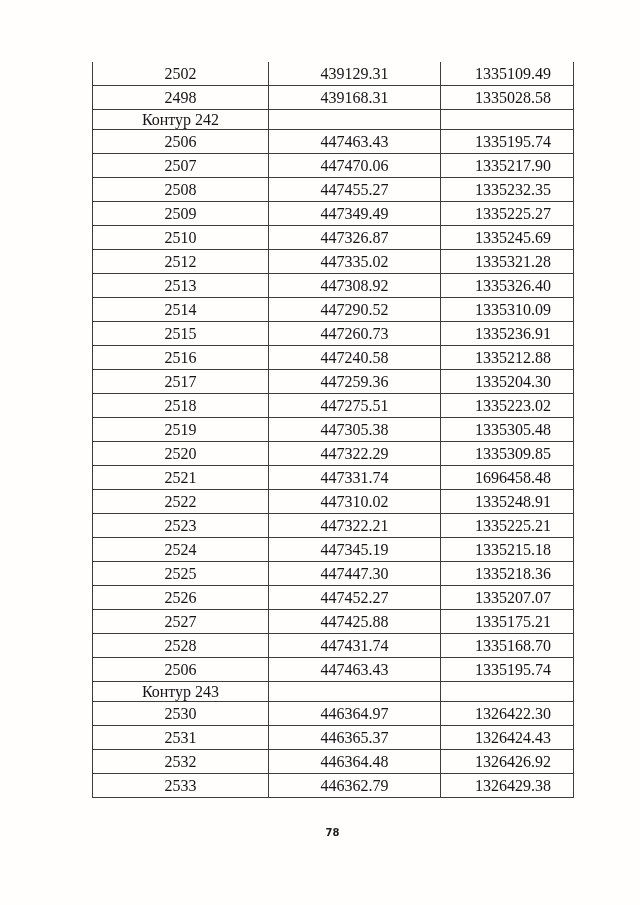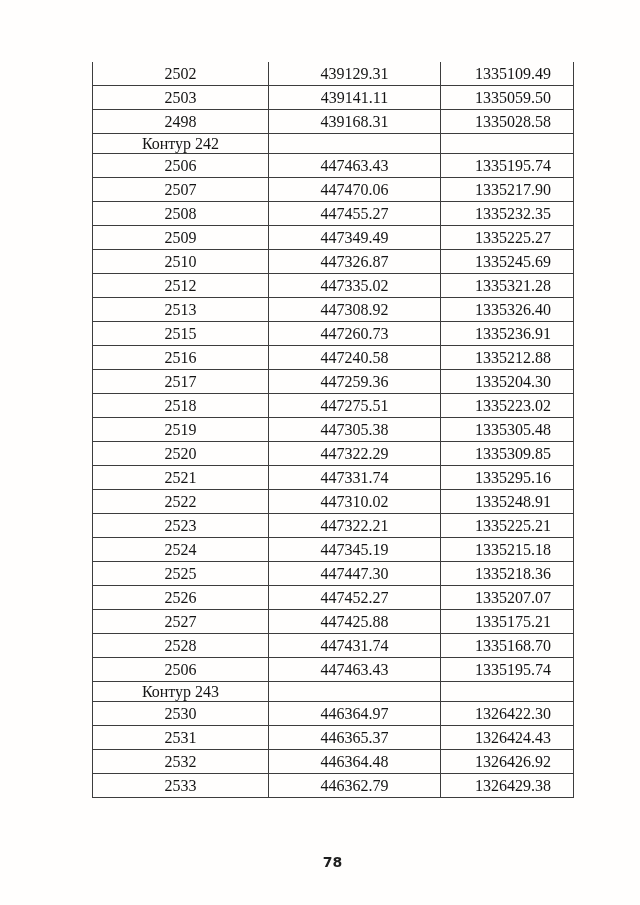--- a/index.html
+++ b/index.html
@@ -39,26 +39,26 @@
     overflow: hidden;
     color: #141414;
   }
   
   table.coord-table tr:first-child td { border-top: none; }
   
   table.coord-table td.c3 { line-height: 23px; padding-left: 12px; }
   table.coord-table tr.section-row td { font-size: 16px; }
   .page-number {
     position: absolute;
-    top: 854px;
+    top: 827px;
     left: 92px;
     width: 481px;
     text-align: center;
     font-family: "DejaVu Sans", sans-serif;
-    font-size: 14px;
+    font-size: 10px;
     font-weight: bold;
     color: #1e1e1e;
   }
 </style>
 </head>
 <body>
 
 <div class="page">
 
   <table class="coord-table">
@@ -67,25 +67,20 @@
       <col class="c2">
       <col class="c3">
     </colgroup>
     <tbody>
         <tr>
           <td class="c1">2502</td>
           <td class="c2">439129.31</td>
           <td class="c3">1335109.49</td>
         </tr>
         <tr>
-          <td class="c1">2503</td>
-          <td class="c2">439141.11</td>
-          <td class="c3">1335059.50</td>
-        </tr>
-        <tr>
           <td class="c1">2498</td>
           <td class="c2">439168.31</td>
           <td class="c3">1335028.58</td>
         </tr>
         <tr class="section-row">
           <td class="c1">Контур 242</td>
           <td class="c2"></td>
           <td class="c3"></td>
         </tr>
         <tr>
@@ -117,20 +112,25 @@
           <td class="c1">2512</td>
           <td class="c2">447335.02</td>
           <td class="c3">1335321.28</td>
         </tr>
         <tr>
           <td class="c1">2513</td>
           <td class="c2">447308.92</td>
           <td class="c3">1335326.40</td>
         </tr>
         <tr>
+          <td class="c1">2514</td>
+          <td class="c2">447290.52</td>
+          <td class="c3">1335310.09</td>
+        </tr>
+        <tr>
           <td class="c1">2515</td>
           <td class="c2">447260.73</td>
           <td class="c3">1335236.91</td>
         </tr>
         <tr>
           <td class="c1">2516</td>
           <td class="c2">447240.58</td>
           <td class="c3">1335212.88</td>
         </tr>
         <tr>
@@ -149,21 +149,21 @@
           <td class="c3">1335305.48</td>
         </tr>
         <tr>
           <td class="c1">2520</td>
           <td class="c2">447322.29</td>
           <td class="c3">1335309.85</td>
         </tr>
         <tr>
           <td class="c1">2521</td>
           <td class="c2">447331.74</td>
-          <td class="c3">1335295.16</td>
+          <td class="c3">1696458.48</td>
         </tr>
         <tr>
           <td class="c1">2522</td>
           <td class="c2">447310.02</td>
           <td class="c3">1335248.91</td>
         </tr>
         <tr>
           <td class="c1">2523</td>
           <td class="c2">447322.21</td>
           <td class="c3">1335225.21</td>

